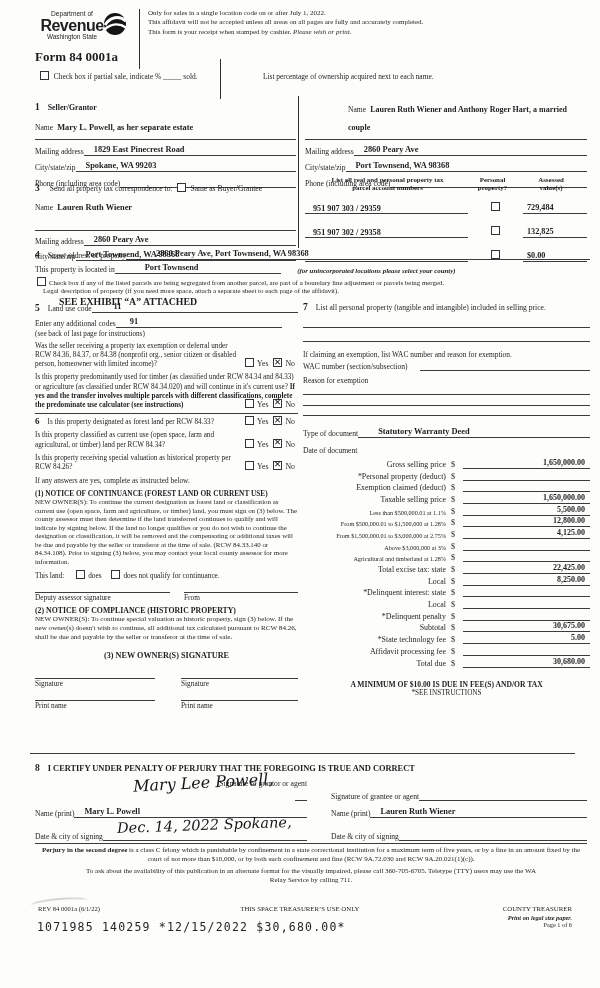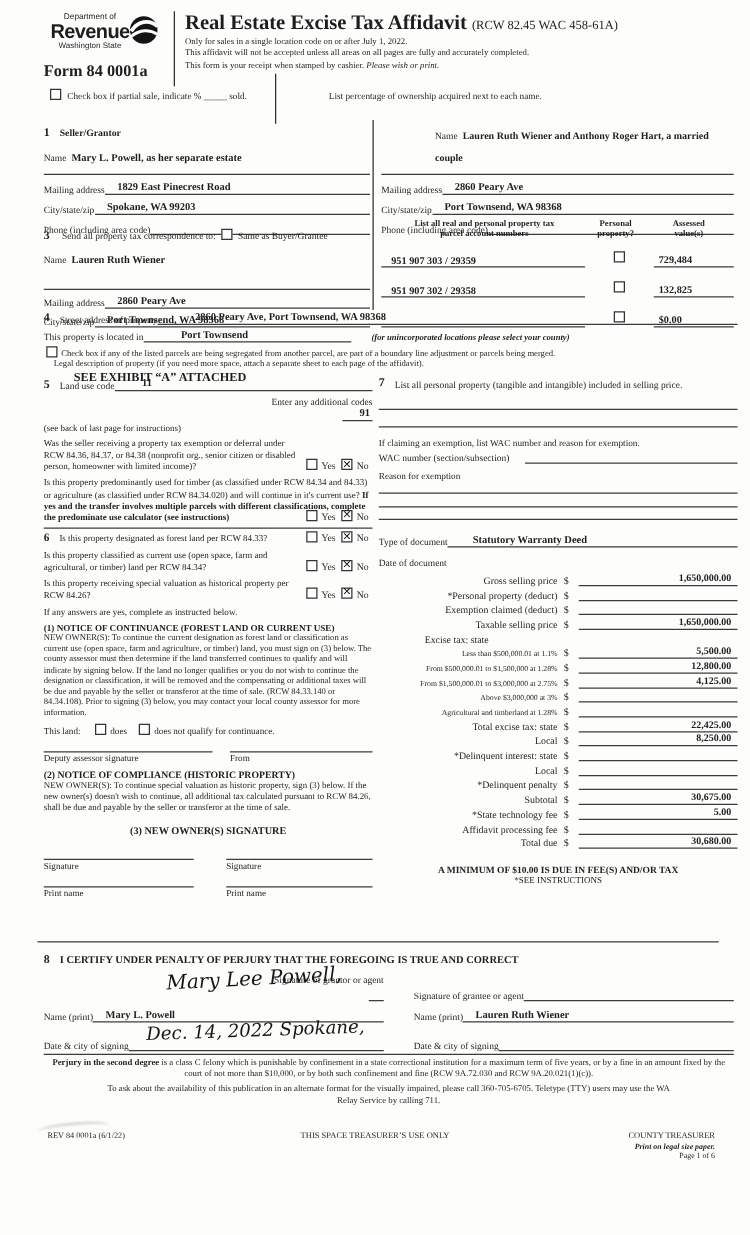--- a/index.html
+++ b/index.html
@@ -60,24 +60,20 @@
         <svg width="24" height="24" viewBox="0 0 24 24">
             <circle cx="12" cy="12" r="11" fill="#151515"></circle>
             <path d="M2 13 C 7 5, 16 3, 23 9" stroke="#fdfdfc" stroke-width="3" fill="none"></path>
             <path d="M1.5 17.5 C 9 11, 17 11.5, 23 15.5" stroke="#fdfdfc" stroke-width="2.4" fill="none"></path>
           </svg>
       </span>
     </div>
   </div>
   <div class="abs vl" style="left:139px;top:9px;height:60px;"></div>
   <div class="abs" style="left:148px;top:8px;width:445px;">
-    <div>
-      <span class="b" style="font-size:16.5px;">Real Estate Excise Tax Affidavit</span>
-      <span style="font-size:10px;">(RCW 82.45 WAC 458-61A)</span>
-    </div>
     <div style="font-size:7px;line-height:1.35;margin-top:1px;">
       <div>Only for sales in a single location code on or after July 1, 2022.</div>
       <div>This affidavit will not be accepted unless all areas on all pages are fully and accurately completed.</div>
       <div><span>This form is your receipt when stamped by cashier. </span><span class="i">Please wish or print.</span></div>
     </div>
   </div>
   <div class="abs b" style="left:35px;top:49px;font-size:13px;">Form 84 0001a</div>
   <div class="abs" style="left:38px;top:71px;font-size:7.4px;">
     <span class="cb"></span>
     <span>Check box if partial sale, indicate % _____ sold.</span>
@@ -179,21 +175,21 @@
     <div style="margin-top:1px;font-size:6.9px;padding-left:8px;">Legal description of property (if you need more space, attach a separate sheet to each page of the affidavit).</div>
     <div class="b" style="margin-top:2px;font-size:9.8px;padding-left:24px;">SEE EXHIBIT “A” ATTACHED</div>
   </div>
 
   <div class="abs" style="left:35px;top:302px;width:263px;">
     <div class="frow">
       <span class="sec-no">5</span>
       <span class="lbl">Land use code</span>
       <span class="uv" style="max-width:185px;padding-left:22px;">11</span>
     </div>
-    <div class="frow" style="margin-top:4px;flex-direction:column;">
+    <div class="frow" style="margin-top:4px;">
       <span class="lbl">Enter any additional codes</span>
       <span class="uv" style="max-width:150px;padding-left:14px;">91</span>
     </div>
     <div style="margin-top:2px;font-size:7.2px;">(see back of last page for instructions)</div>
 
     <div class="qwrap">
       <div class="qtext" style="width:100%;"><span style="display:inline-block;width:206px;">Was the seller receiving a property tax exemption or deferral under RCW 84.36, 84.37, or 84.38 (nonprofit org., senior citizen or disabled person, homeowner with limited income)?</span></div>
       <span class="yn qyn">
         <span class="cb"></span><span class="ynl">Yes</span><span class="cb checked"></span><span class="ynl">No</span>
       </span>
@@ -314,25 +310,20 @@
       </div>
     <div class="trow">
         <span class="tlab">Exemption claimed (deduct)</span>
         <span class="tdol">$</span>
         <span class="tamt"></span>
       </div>
     <div class="trow">
         <span class="tlab">Taxable selling price</span>
         <span class="tdol">$</span>
         <span class="tamt">1,650,000.00</span>
-      </div>
-    <div class="trow">
-        <span class="tlab" style="padding-right:60px;">Excise tax:  state</span>
-        <span class="tdol"></span>
-        <span class="tamt noline"></span>
       </div>
     <div class="trow">
         <span class="tlab s">Less than $500,000.01 at 1.1%</span>
         <span class="tdol">$</span>
         <span class="tamt">5,500.00</span>
       </div>
     <div class="trow">
         <span class="tlab s">From $500,000.01 to $1,500,000 at 1.28%</span>
         <span class="tdol">$</span>
         <span class="tamt">12,800.00</span>
@@ -449,14 +440,15 @@
   </div>
 
   <div class="abs smudge" style="left:30px;top:898px;"></div>
   <div class="abs" style="left:38px;top:905px;font-size:6.6px;">REV 84 0001a (6/1/22)</div>
   <div class="abs" style="left:0;top:905px;width:600px;text-align:center;font-size:6.8px;">THIS SPACE TREASURER’S USE ONLY</div>
   <div class="abs" style="right:28px;top:905px;text-align:right;">
     <div style="font-size:6.8px;">COUNTY TREASURER</div>
     <div class="b i" style="font-size:6.3px;margin-top:2px;">Print on legal size paper.</div>
     <div style="font-size:6.3px;">Page 1 of 6</div>
   </div>
+  <div class="abs" style="left:37px;top:920px;font-family:'DejaVu Sans Mono',monospace;font-size:11.5px;letter-spacing:1.2px;color:#242424;">1071985  140259  *12/15/2022  $30,680.00*</div>
 
 </div>
 
 </body></html>

